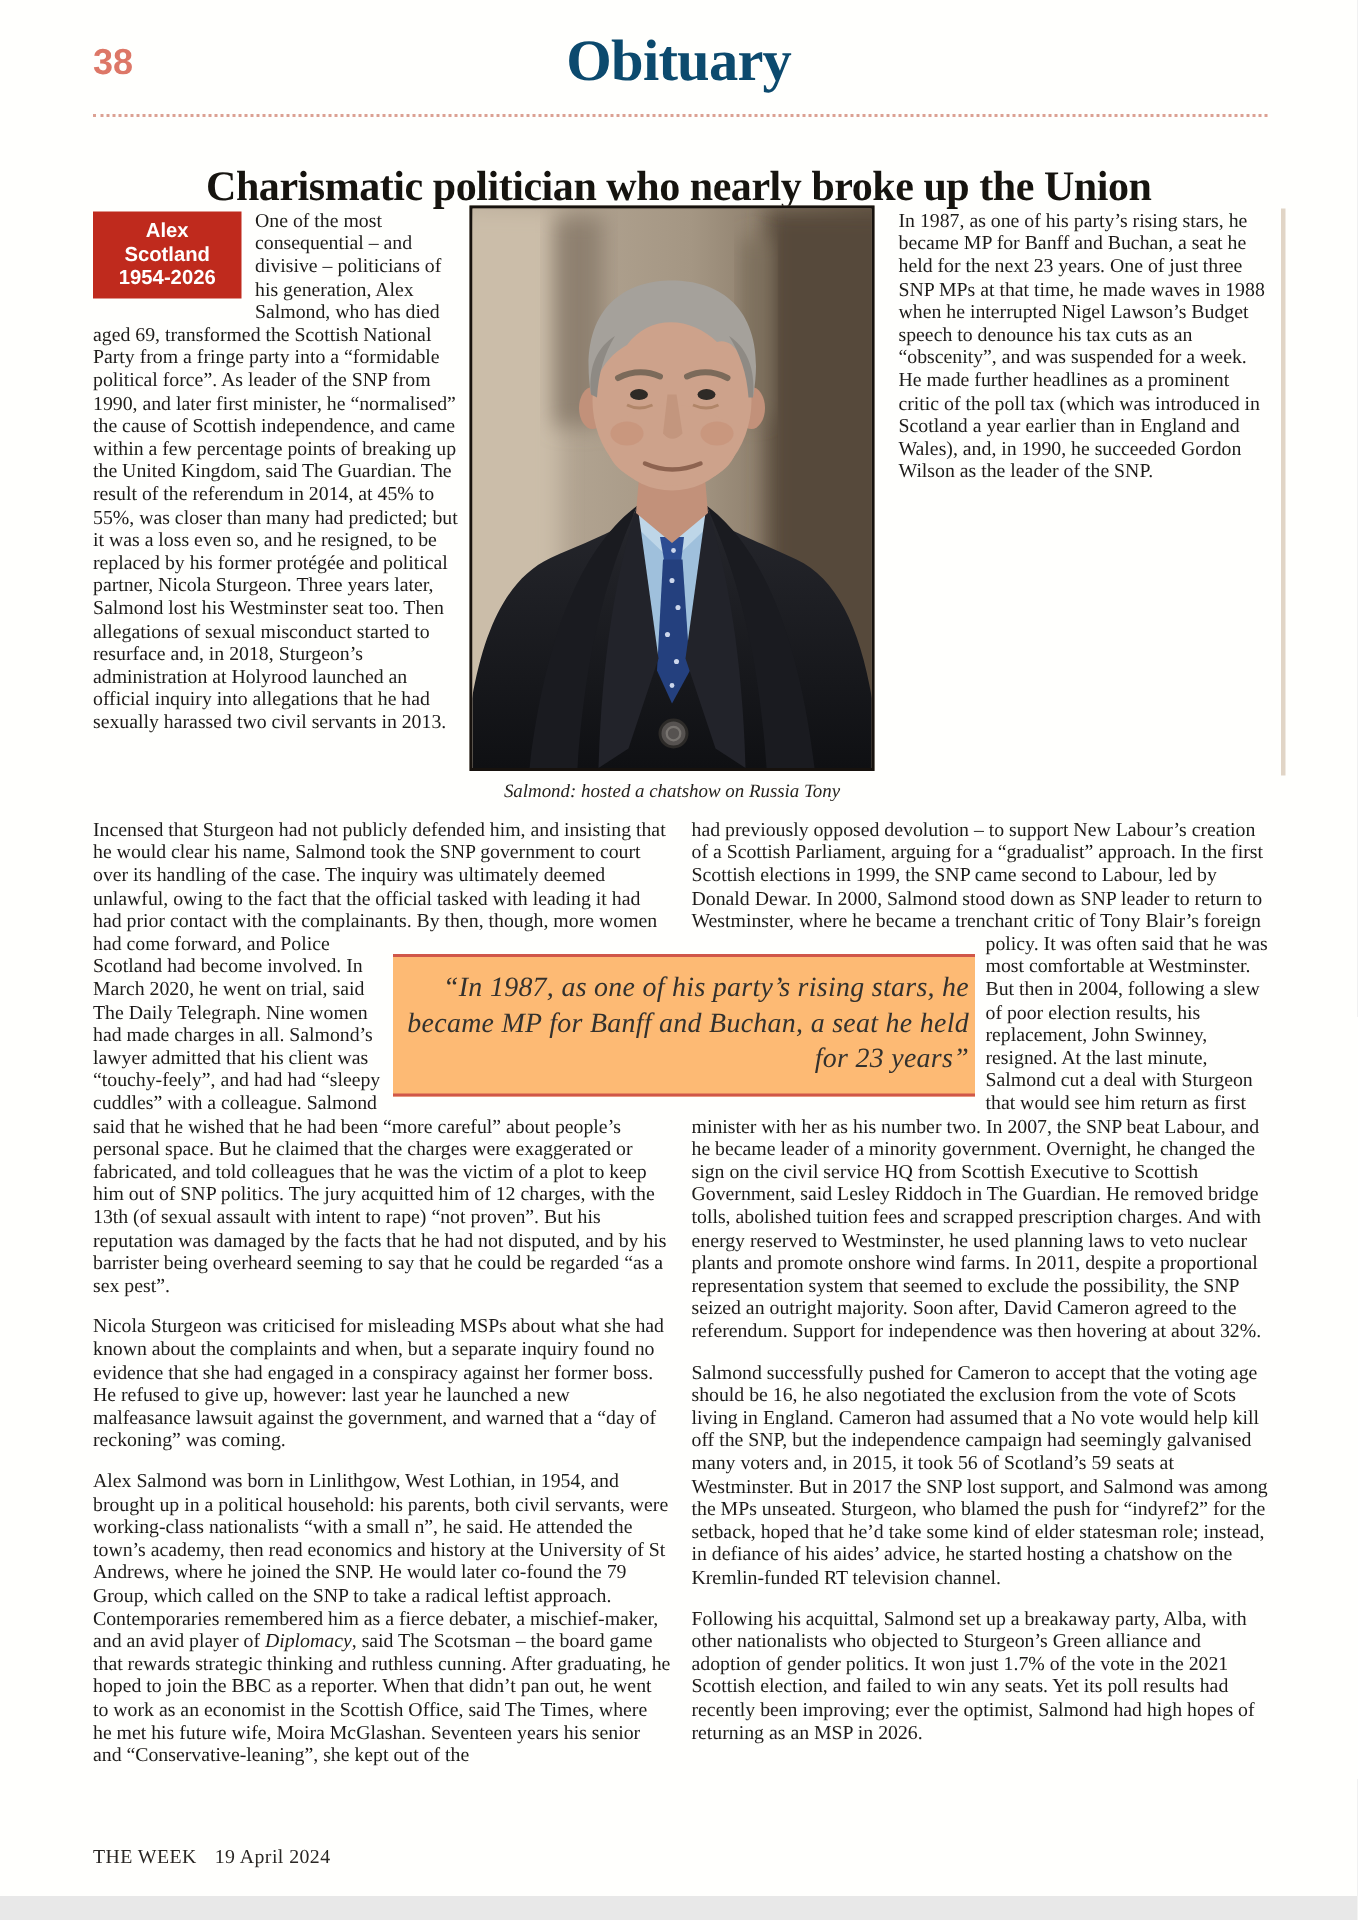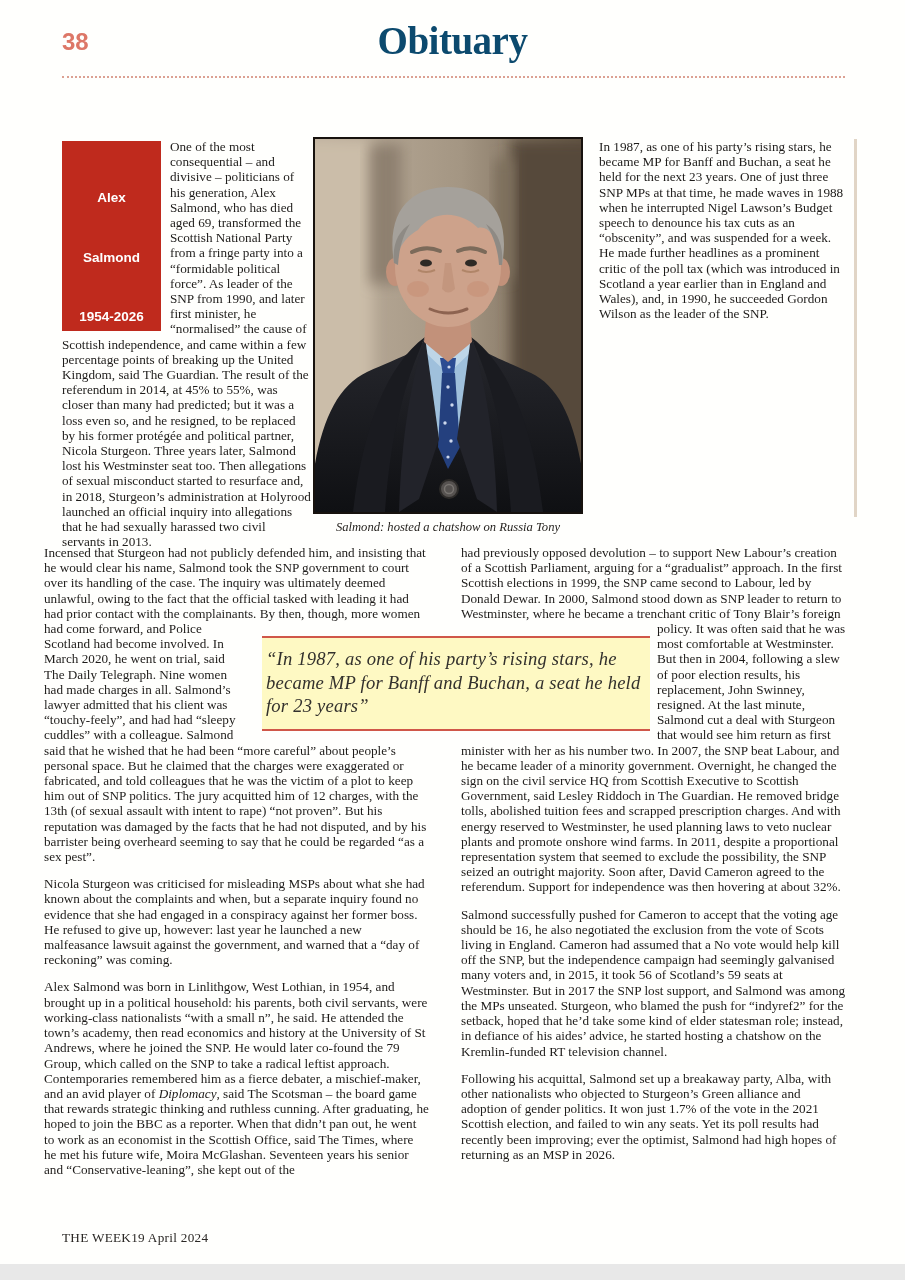--- a/index.html
+++ b/index.html
@@ -24,76 +24,77 @@
   }
   .headline{
     position:absolute; left:0; right:0; top:90px; text-align:center;
     font-size:28px; font-weight:bold; letter-spacing:-0.3px; color:#16140f;
   }
   
   .bodytext{ font-size:13.2px; line-height:15.2px; }
   .bodytext p{ margin:0 0 12px 0; }
   .col-intro{ position:absolute; left:62px; top:139px; width:249px; }
   .col-right-top{ position:absolute; left:599px; top:139px; width:247px; }
-  .col-wide-left{ position:absolute; left:44px;  top:545px; width:385px; }
+  .col-wide-left{ position:absolute; left:62px;  top:545px; width:385px; }
   .col-wide-right{ position:absolute; left:461px; top:545px; width:385px; }
   .namebox{
     float:left; width:99px; margin:2px 9px 2px 0; padding:5px 0 6px 0;
     background:#bf2a1d; color:#ffffff; text-align:center;
     font-family:"Liberation Sans", sans-serif; font-weight:bold;
     font-size:13.5px; line-height:15.5px;
   }
-  .namebox span{ display:block;margin-top:44px; }
+  .namebox span{ display:block; }
   .spacer-r{ float:right; width:192px; height:116px; }
   .spacer-l{ float:left;  width:196px; height:112px; }
   
   .photo-fig{ position:absolute; left:313px; top:137px; width:270px; }
   .photo-frame{
     width:266px; height:373px; border:2px solid #17120e; background:#a89a88;
   }
   .photo-frame svg{ display:block; width:100%; height:100%; }
   .photo-caption{
     margin-top:6px; text-align:center; font-style:italic;
     font-size:12.6px; color:#26231f;
   }
   
   .pull-quote{
     position:absolute; left:262px; top:636px; width:388px;
-    background:#fef9c3;
+    background:#fdba74;
     border-top:2px solid #d05749; border-bottom:2px solid #d05749;
     padding:9px 4px 11px 4px; box-sizing:border-box;
-    text-align:left; font-style:italic; font-size:18.6px;
+    text-align:right; font-style:italic; font-size:18.6px;
     line-height:23.5px; color:#33312d; letter-spacing:0.2px;
   }
   
   .edge-artifact{
     position:absolute; left:854px; top:139px; width:3px; height:378px;
     background:#d9cbb8; opacity:0.8;
   }
   
   .footer{
     position:absolute; left:62px; top:1230px; font-size:13.2px;
     color:#2a2724; letter-spacing:0.3px;
   }
-  .footer .mag{ }
+  .footer .mag{ margin-right:12px; }
 </style>
 </head>
 <body>
 
 <div class="page">
 
   <div class="page-number">38</div>
   <div class="section-title">Obituary</div>
   <div class="dotted-rule"></div>
+  <h1 class="headline">Charismatic politician who nearly broke up the Union</h1>
 
   <div class="col-intro bodytext">
     <p>
       <span class="namebox">
         <span>Alex</span>
-        <span>Salmond</span>
+        <span>Scotland</span>
         <span>1954-2026</span>
       </span><span>One of the most consequential – and divisive – politicians of his generation, Alex Salmond, who has died aged 69, transformed the Scottish National Party from a fringe party into a “formidable political force”. As leader of the SNP from 1990, and later first minister, he “normalised” the cause of Scottish independence, and came within a few percentage points of breaking up the United Kingdom, said The Guardian. The result of the referendum in 2014, at 45% to 55%, was closer than many had predicted; but it was a loss even so, and he resigned, to be replaced by his former protégée and political partner, Nicola Sturgeon. Three years later, Salmond lost his Westminster seat too. Then allegations of sexual misconduct started to resurface and, in 2018, Sturgeon’s administration at Holyrood launched an official inquiry into allegations that he had sexually harassed two civil servants in 2013.</span>
     </p>
   </div>
 
   <figure class="photo-fig" style="margin:0">
     <div class="photo-frame">
       <svg viewBox="0 0 266 373" preserveAspectRatio="none">
         <defs>
           <linearGradient id="bgG" x1="0" y1="0" x2="1" y2="0">

